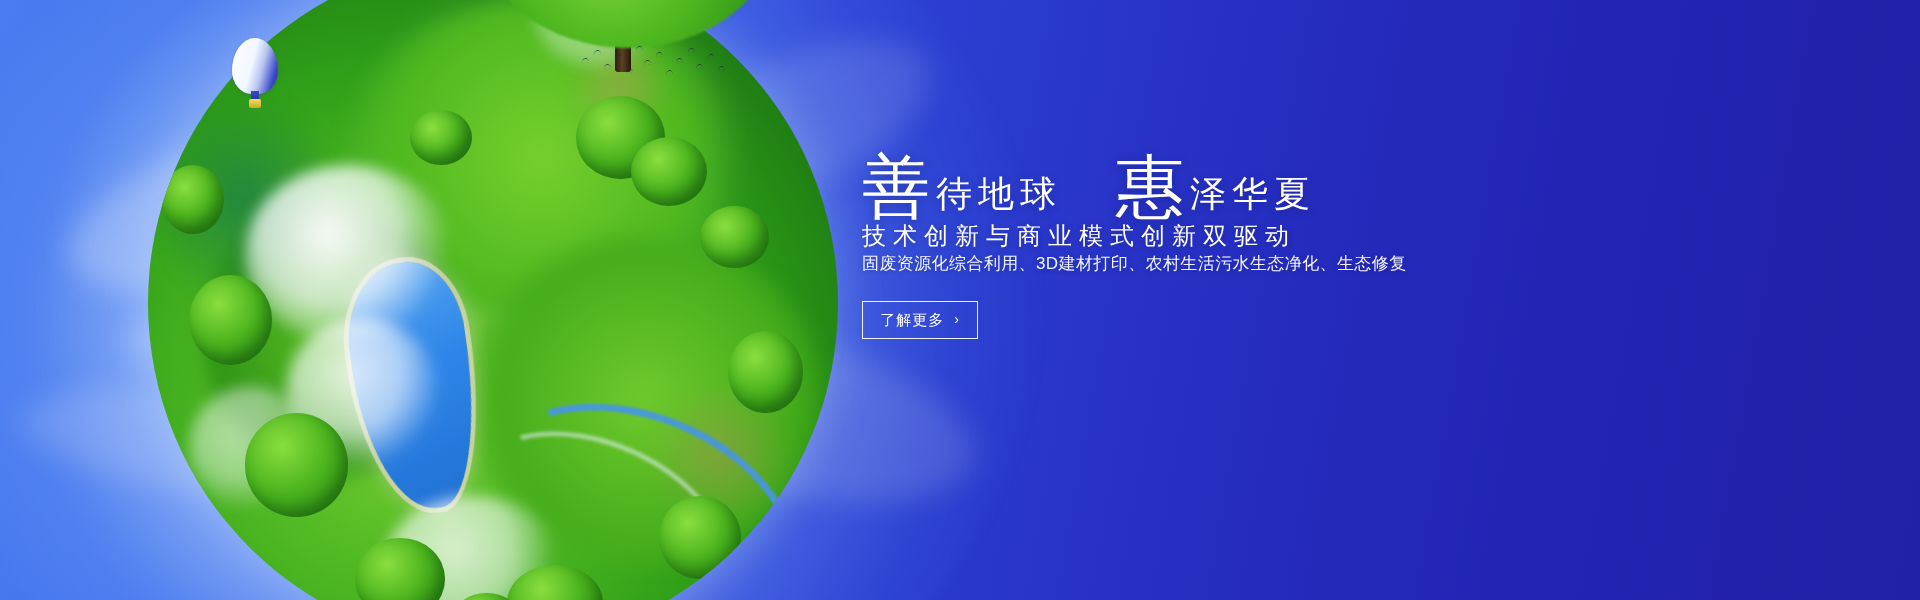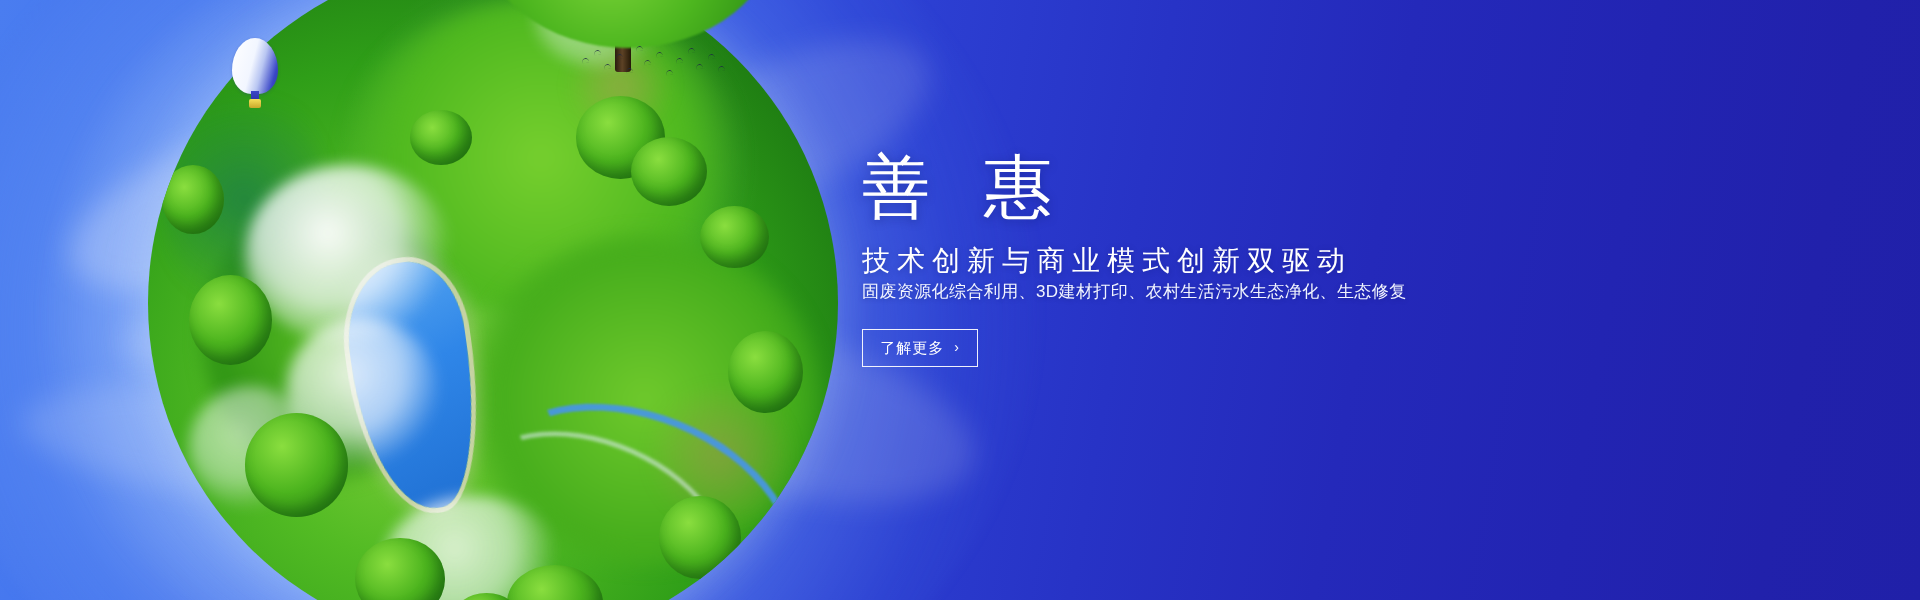--- a/index.html
+++ b/index.html
@@ -246,23 +246,22 @@
     font-weight: 400;
     letter-spacing: 6px;
     padding-left: 6px;
     position: relative;
     top: -4px;
     text-shadow: 0 2px 8px rgba(10,20,90,0.30);
   }
   .hl-gap { width: 54px; }
 
   .subtitle {
-    margin-top: 22px;
     color: #ffffff;
-    font-size: 28px;
+    font-size: 24px;
     letter-spacing: 7px;
     white-space: nowrap;
     text-shadow: 0 1px 6px rgba(10,20,90,0.30);
   }
   .desc {
     color: #f2f5ff;
     font-size: 17px;
     letter-spacing: 0.4px;
     white-space: nowrap;
     text-shadow: 0 1px 5px rgba(10,20,90,0.30);
@@ -365,24 +364,26 @@
     <div class="bird" style="left:118px;top:20px;"></div>
     <div class="bird" style="left:130px;top:10px;"></div>
     <div class="bird" style="left:140px;top:22px;"></div>
   </div>
 
   <div class="content">
 
     <div class="headline">
       <span class="hl-group">
         <span class="hl-big">善</span>
+        <span class="hl-small">待地球</span>
       </span>
       <span class="hl-gap"></span>
       <span class="hl-group">
         <span class="hl-big">惠</span>
+        <span class="hl-small">泽华夏</span>
       </span>
     </div>
 
     <div class="subtitle">技术创新与商业模式创新双驱动</div>
     <div class="desc">固废资源化综合利用、3D建材打印、农村生活污水生态净化、生态修复</div>
 
     <button class="cta">
       <span>了解更多</span>
       <span class="chev">›</span>
     </button>

